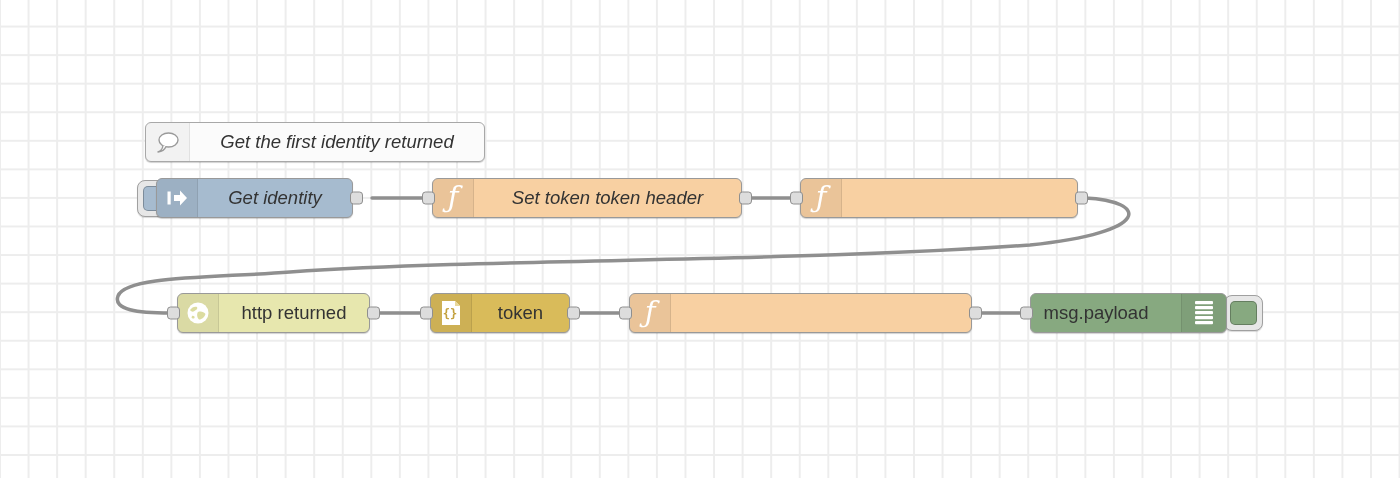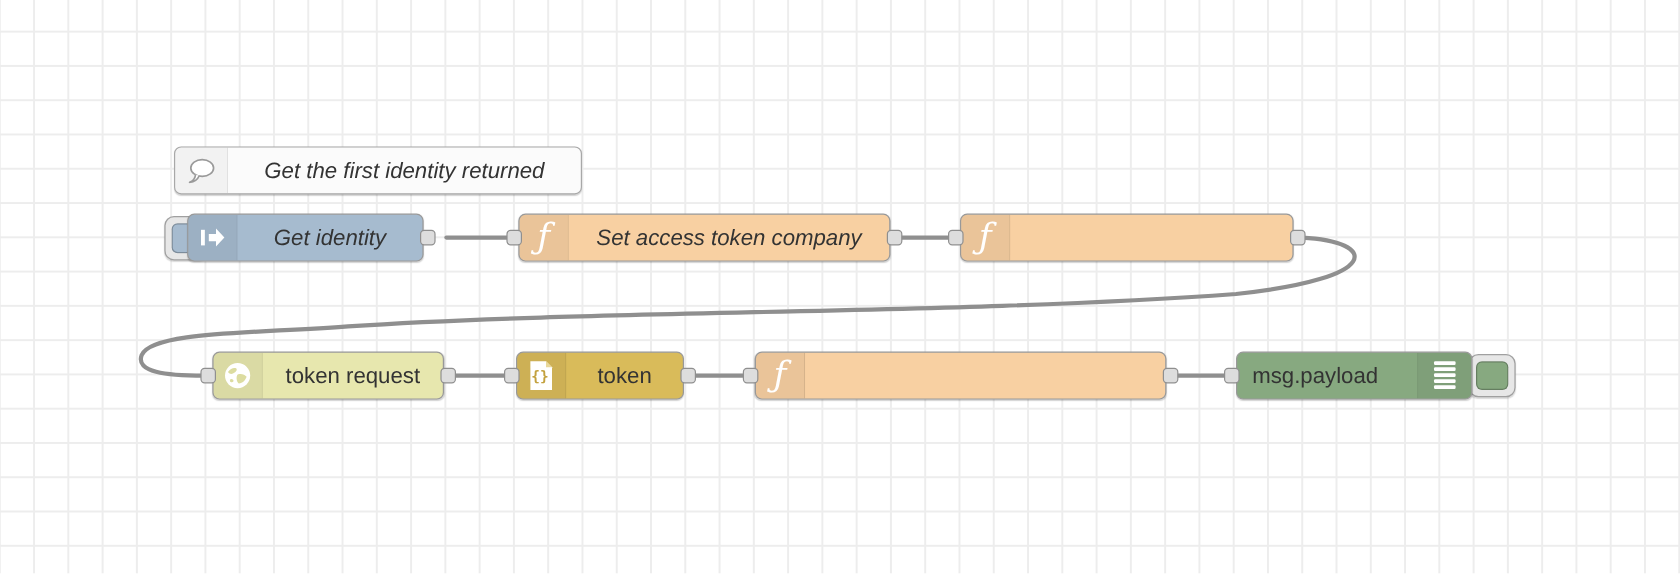--- a/index.html
+++ b/index.html
@@ -117,21 +117,21 @@
       </svg>
     </span>
     <span class="label italic">Get identity</span>
     <span class="port port-out"></span>
   </div>
 
   <div class="node" id="node-func1" style="background-color: rgb(248, 208, 162);">
     <span class="icon-region">
       <span class="fn-glyph">ƒ</span>
     </span>
-    <span class="label italic">Set access token company</span>
+    <span class="label italic">Set token token header</span>
     <span class="port port-in"></span>
     <span class="port port-out"></span>
   </div>
 
   <div class="node" id="node-func2" style="background-color: rgb(248, 208, 162);">
     <span class="icon-region">
       <span class="fn-glyph">ƒ</span>
     </span>
     <span class="port port-in"></span>
     <span class="port port-out"></span>
@@ -139,21 +139,21 @@
 
   <div class="node" id="node-http" style="background-color: rgb(231, 231, 174);">
     <span class="icon-region">
       <svg width="24" height="24" viewBox="0 0 24 24">
         <circle cx="12" cy="12" r="10.5" fill="#ffffff"></circle>
         <path d="M4 9 C6 6 9 5 11 6 C12 8 10 9 8.5 10 C7 11 5.5 11 4 9 z" fill="#dcdca0"></path>
         <path d="M12 11 C15 10 18 11 19.5 13 C18.5 16 16 18.5 13 18.5 C11 17 10.5 13 12 11 z" fill="#dcdca0"></path>
         <path d="M6 15 C7.5 14.5 9 15.5 8.5 17 C7.5 18 6 17.5 5.5 16.5 z" fill="#dcdca0"></path>
       </svg>
     </span>
-    <span class="label">token request</span>
+    <span class="label">http returned</span>
     <span class="port port-in"></span>
     <span class="port port-out"></span>
   </div>
 
   <div class="node" id="node-json" style="background-color: rgb(217, 187, 90);">
     <span class="icon-region">
       <svg width="22" height="26" viewBox="0 0 22 26">
         <path d="M2 1 h13 l5 5 v19 H2 z" fill="#ffffff"></path>
         <path d="M15 1 l5 5 h-5 z" fill="#e9d89a"></path>
         <text x="10" y="17.5" text-anchor="middle" font-size="12" font-weight="bold" fill="#c3a13e" font-family="'DejaVu Sans Mono',monospace">{}</text>

